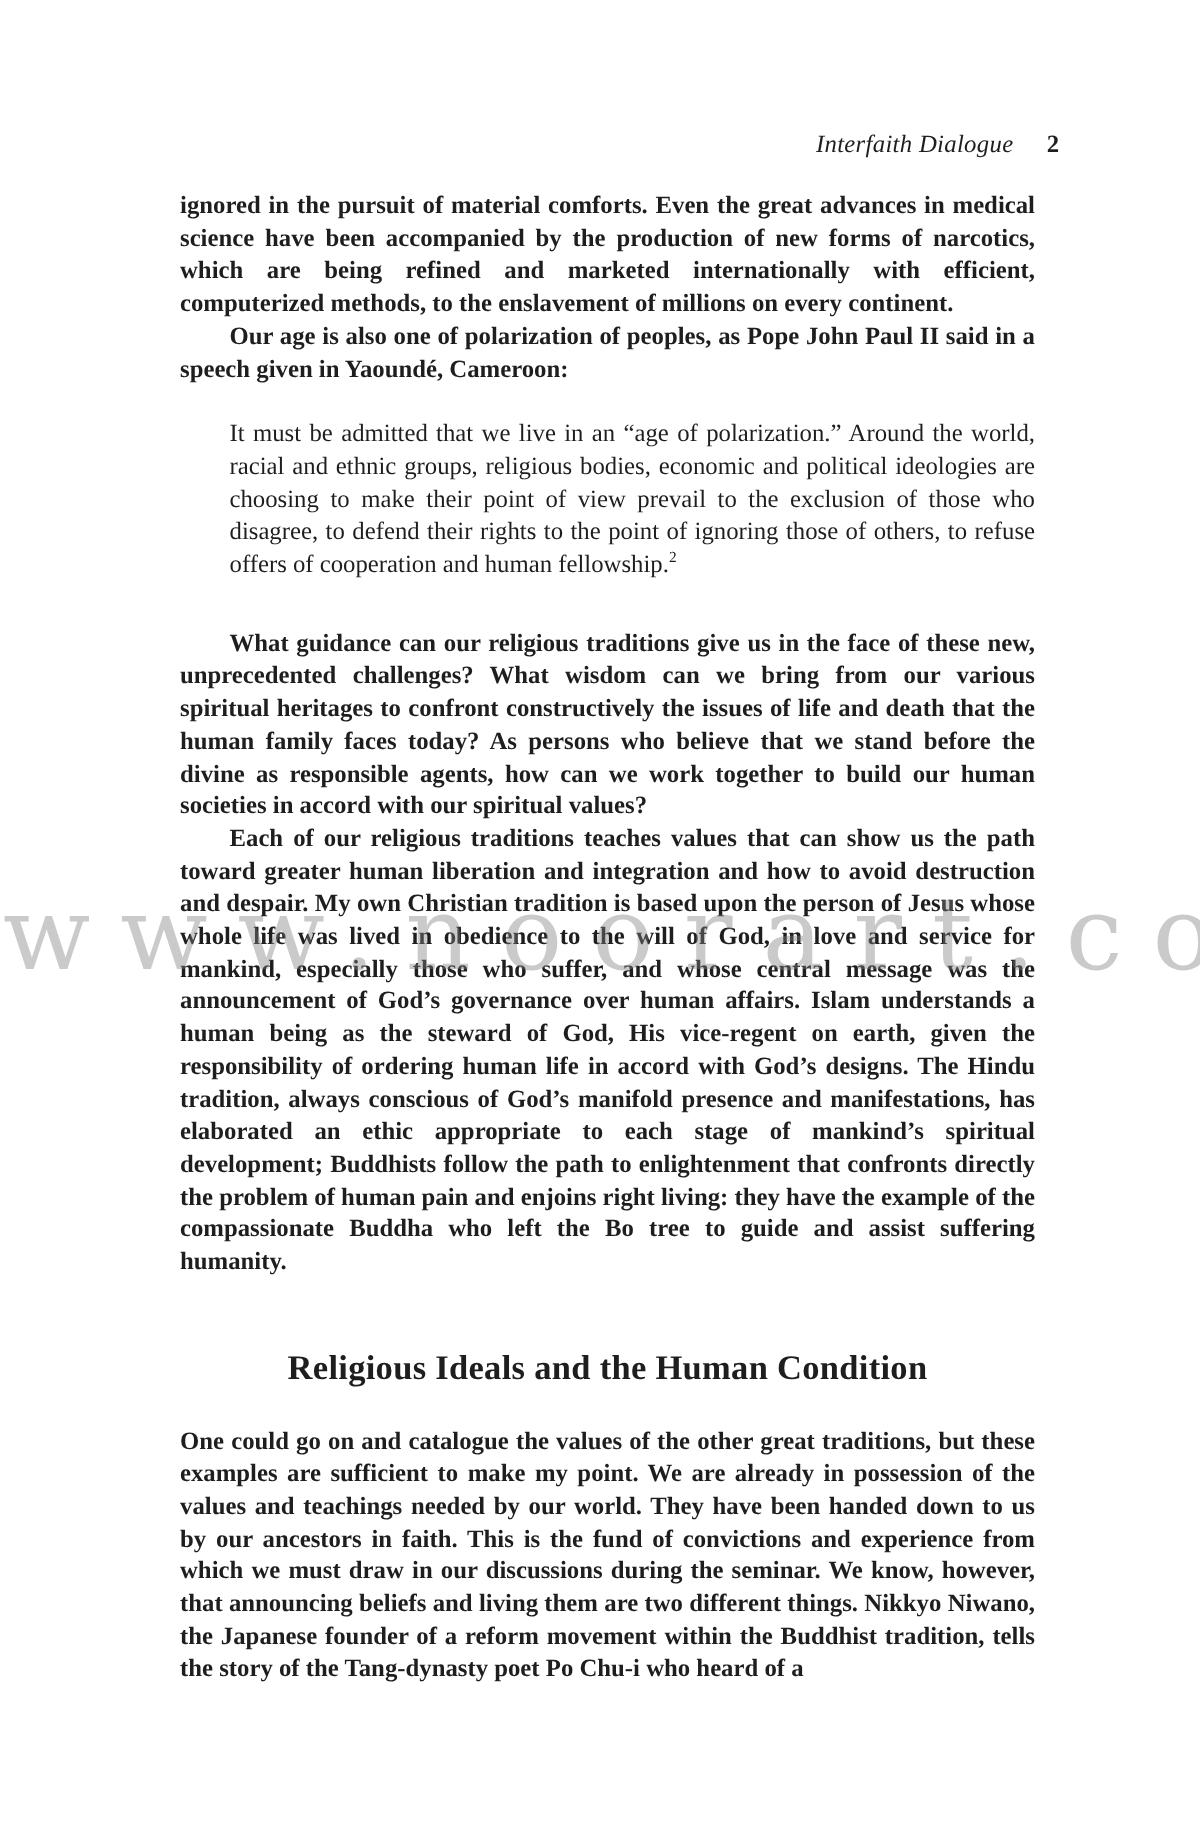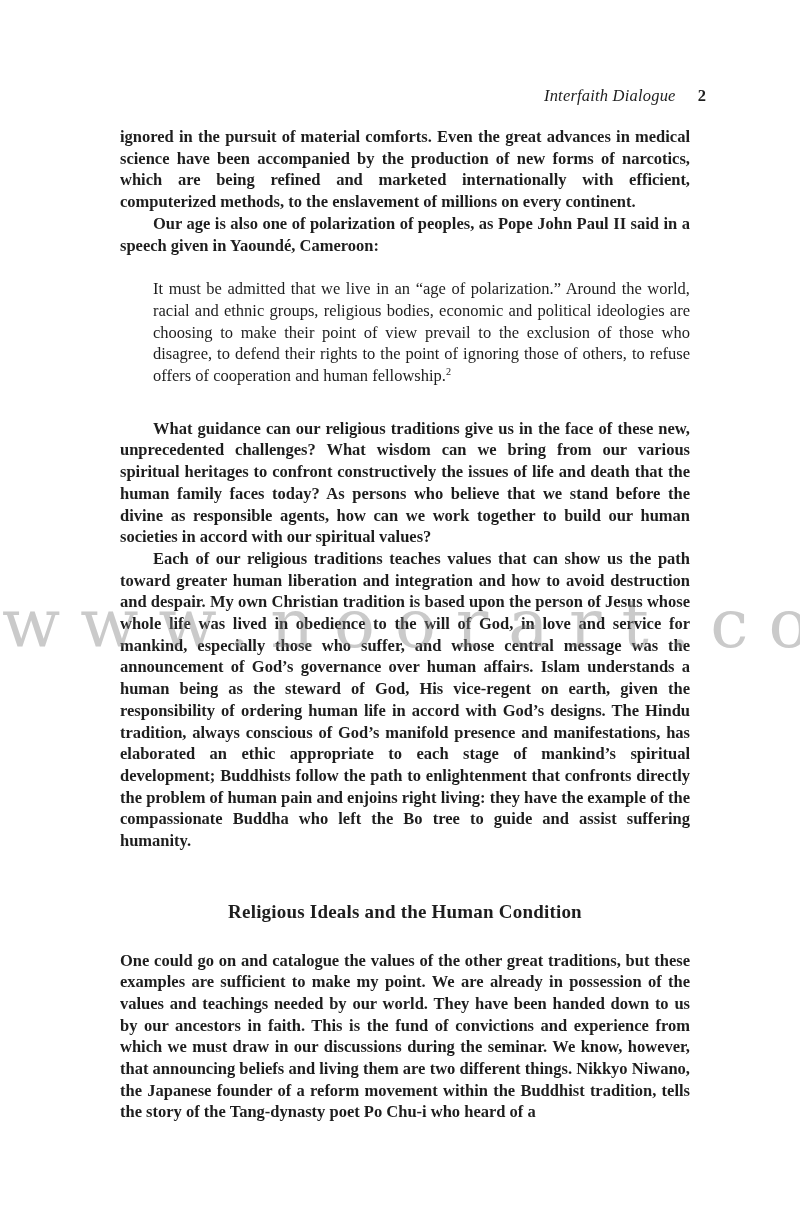--- a/index.html
+++ b/index.html
@@ -46,21 +46,21 @@
     margin: 22px 0 31px 33px;
     padding: 0;
     text-align: justify;
   }
   .fn-marker {
     font-size: 0.62em;
     vertical-align: super;
     line-height: 0;
   }
   .section-heading {
-    font-size: 19px;
+    font-size: 23px;
     font-weight: bold;
     text-align: center;
     letter-spacing: 0.2px;
     margin: 49px 0 27px 0;
   }
   .watermark {
     position: absolute;
     top: 584px;
     left: 2px;
     width: 800px;

